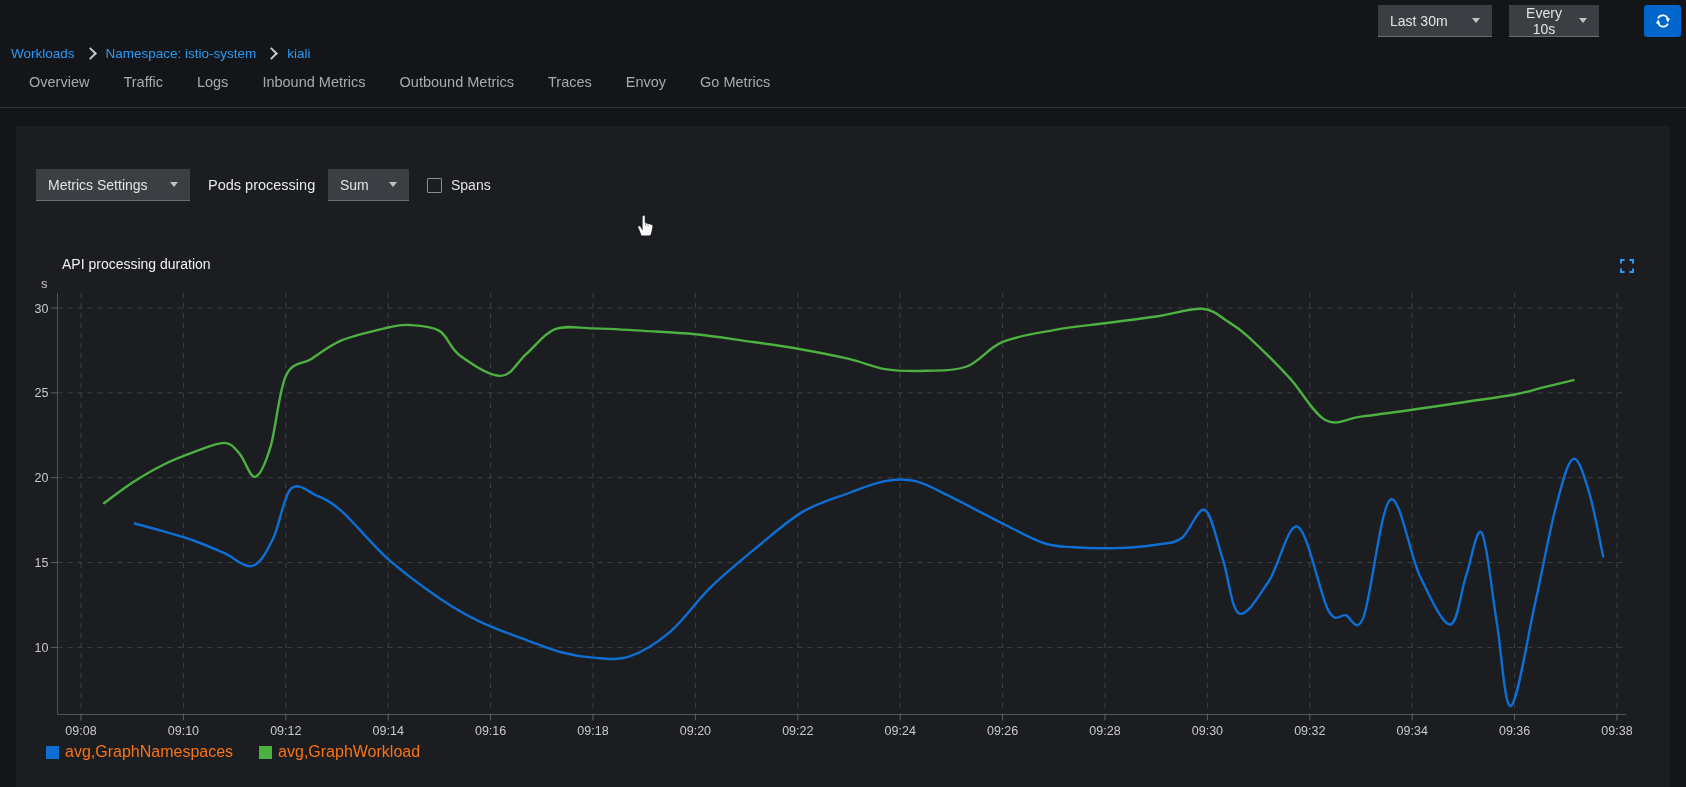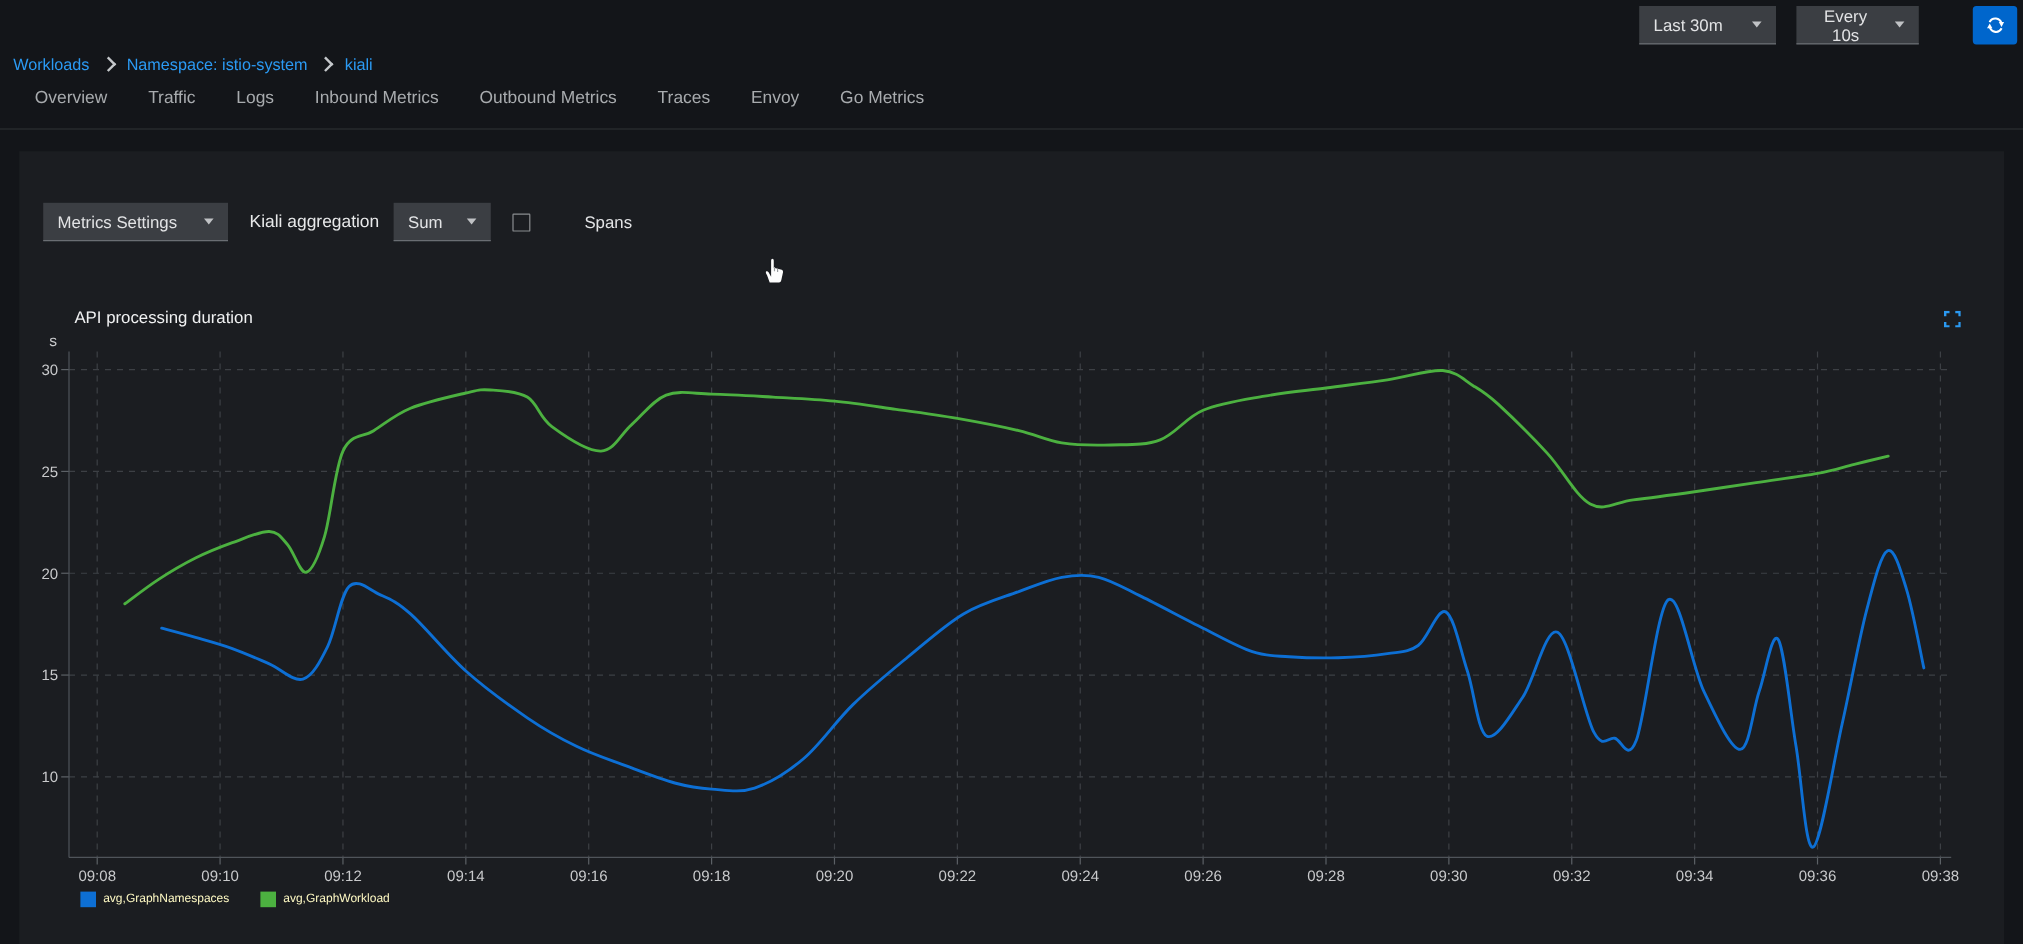--- a/index.html
+++ b/index.html
@@ -11,46 +11,46 @@
   .crumb{color:#2b9af3;cursor:pointer;text-decoration:none;}
   .crumb-sep{width:7px;height:7px;border-right:2px solid #c5c8cb;border-top:2px solid #c5c8cb;
              transform:rotate(45deg);margin:0 11px;display:inline-block;}
   .top-controls{position:absolute;right:5px;top:5px;display:flex;align-items:center;gap:15px;}
   .sel{background:#3b3e43;border:none;border-bottom:1px solid #6a6e73;color:#e2e3e5;
        font-family:"Liberation Sans",sans-serif;font-size:14px;height:32px;
        display:flex;align-items:center;justify-content:space-between;padding:0 12px;cursor:pointer;}
   .sel .caret{width:0;height:0;border-left:4.5px solid transparent;border-right:4.5px solid transparent;
        border-top:5px solid #c0c2c5;margin-left:12px;}
   .sel.w1{width:114px;margin-right:2px;}
-  .sel.w2{width:102px;justify-content:center;}
+  .sel.w2{width:90px;justify-content:center;}
   .refresh-btn{width:37px;height:32px;background:#0066cc;border:none;border-radius:3px;margin-left:30px;
        display:flex;align-items:center;justify-content:center;cursor:pointer;}
   
   .tabsbar{position:absolute;top:44px;left:0;right:0;height:64px;border-bottom:1px solid #2c2f33;
        display:flex;align-items:flex-end;padding-left:12px;box-sizing:border-box;}
   .tab{height:45px;display:flex;align-items:center;padding:0 17px;font-size:14.5px;color:#a8abae;
        border-bottom:3px solid transparent;cursor:pointer;white-space:nowrap;}
   .tab.active{color:#f4f5f6;border-bottom-color:#2b9af3;}
   
   .card{position:absolute;left:16px;right:16px;top:126px;bottom:0;background:#1b1d21;}
   
   .ms-select{position:absolute;left:36px;top:169px;width:154px;}
   .agg-label{position:absolute;left:208px;top:177px;font-size:14.5px;color:#e8e9ea;}
   .sum-select{position:absolute;left:328px;top:169px;width:81px;}
-  .spans-wrap{position:absolute;left:427px;top:177px;display:flex;align-items:center;gap:36px;}
+  .spans-wrap{position:absolute;left:427px;top:177px;display:flex;align-items:center;}
   .checkbox{width:13px;height:13px;border:1px solid #8a8d90;background:#1b1d21;border-radius:1px;cursor:pointer;}
   .spans-label{margin-left:9px;font-size:14px;color:#e2e3e5;}
   
   .chart-title{position:absolute;left:62px;top:256px;font-size:14px;color:#f0f1f2;}
   .unit-label{position:absolute;left:41px;top:276px;font-size:13px;color:#c9cacc;}
   .expand-btn{position:absolute;left:1618px;top:258px;width:18px;height:18px;background:none;border:none;
        padding:0;cursor:pointer;}
   
   #chart{position:absolute;left:0;top:0;}
-  .legend{position:absolute;left:67px;top:743px;display:flex;align-items:center;font-size:10px;color:#fef9c3;}
+  .legend{position:absolute;left:46px;top:743px;display:flex;align-items:center;font-size:16px;color:#f97316;}
   .legend-item{display:flex;align-items:center;margin-right:26px;cursor:pointer;}
   .legend-swatch{width:13px;height:13px;margin-right:6px;display:inline-block;}
   .cursor{position:absolute;left:633px;top:212px;pointer-events:none;}
   text{font-family:"Liberation Sans",sans-serif;}
 </style>
 </head>
 <body>
 
 <div class="page">
 
@@ -92,21 +92,21 @@
       <div class="tab">Envoy</div>
       <div class="tab">Go Metrics</div>
     </div>
 
   <div class="card"></div>
 
   <button class="sel ms-select">
     <span>Metrics Settings</span>
     <span class="caret"></span>
   </button>
-  <span class="agg-label">Kiali aggregation</span>
+  <span class="agg-label">Pods processing</span>
   <button class="sel sum-select">
     <span>Sum</span>
     <span class="caret"></span>
   </button>
   <div class="spans-wrap">
     <span class="checkbox"></span>
     <span class="spans-label">Spans</span>
   </div>
 
   <div class="chart-title">API processing duration</div>

